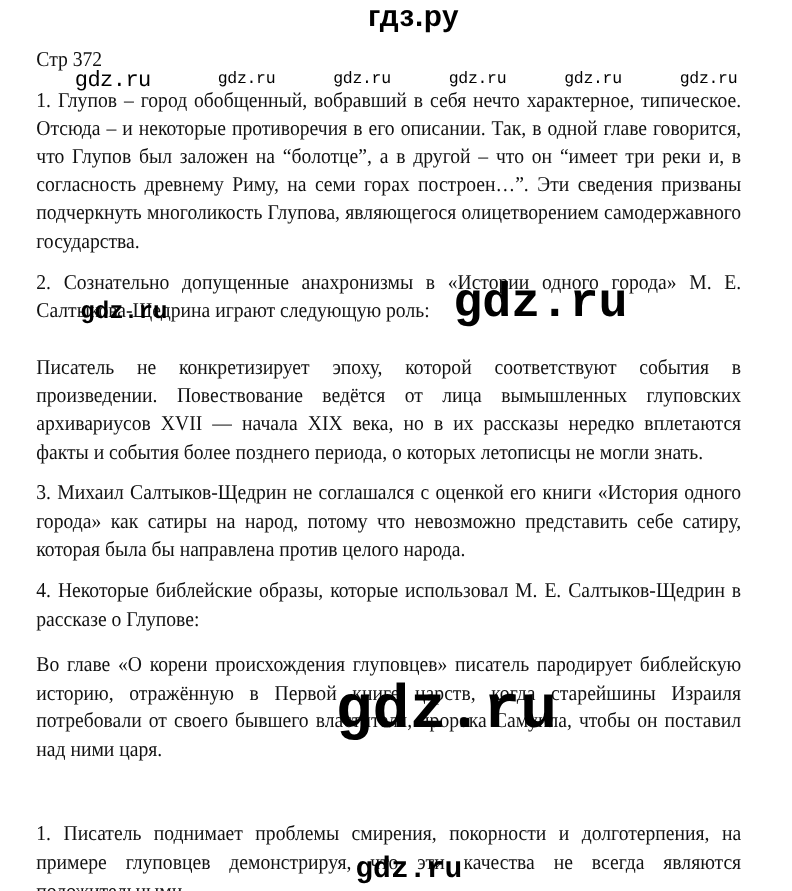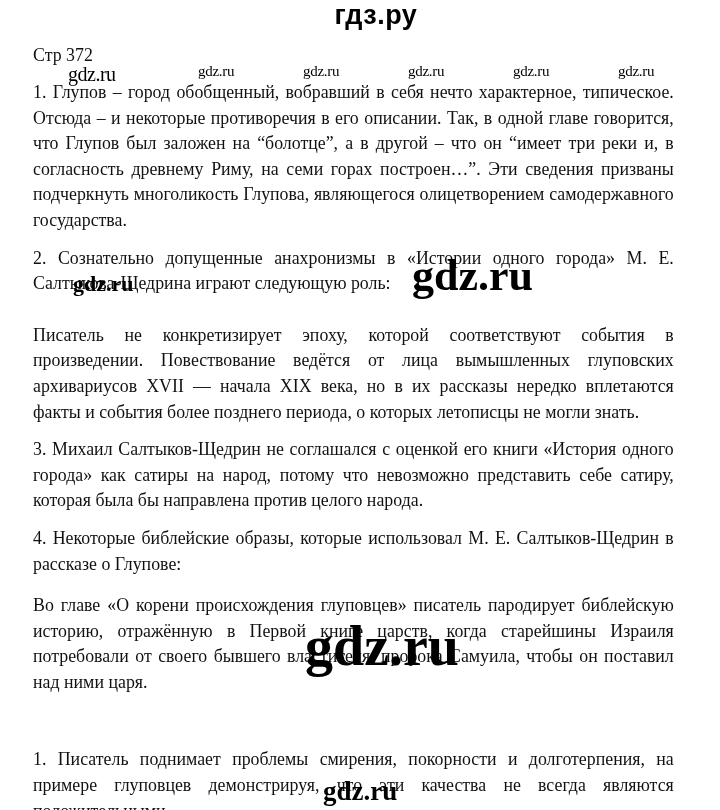--- a/index.html
+++ b/index.html
@@ -43,21 +43,21 @@
     .page-label {
       margin: 0;
       line-height: 26px;
     }
     .para {
       margin: 0;
       text-align: justify;
     }
     .wm {
       position: absolute;
-      font-family: Liberation Serif, serif;
+      font-family: Liberation Mono, monospace;
       color: #000;
       line-height: 1;
       white-space: nowrap;
     }
     .wm-small {
       font-size: 15px;
       font-weight: normal;
       letter-spacing: -0.3px;
     }
     .wm-med {

